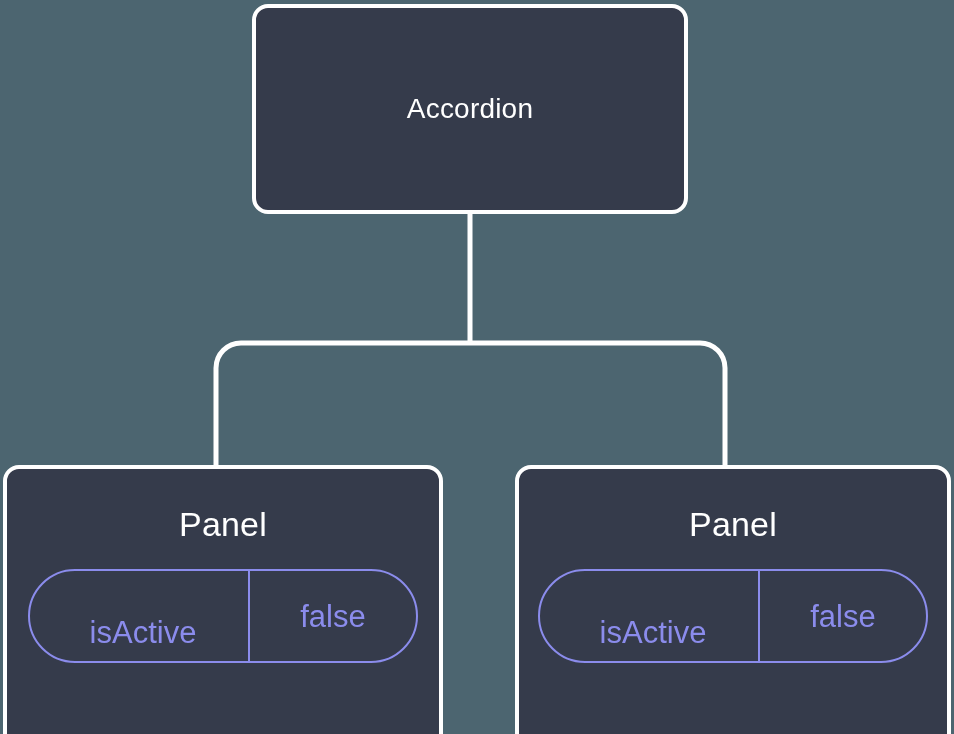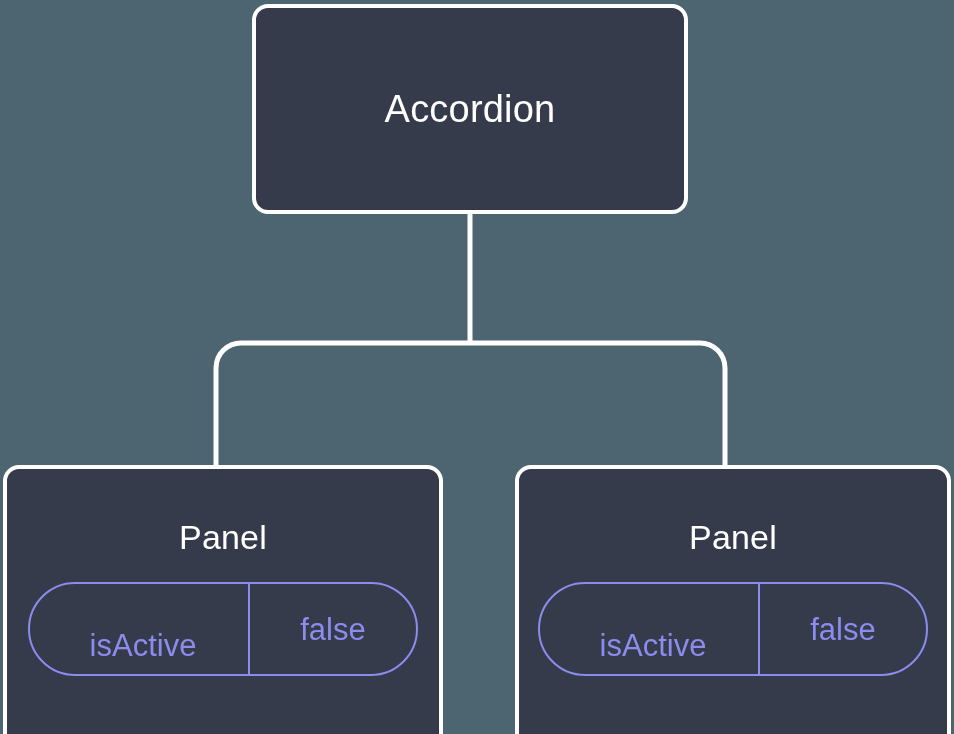--- a/index.html
+++ b/index.html
@@ -58,30 +58,29 @@
     height: 300px; 
     justify-content: flex-start;
     padding-top: 38px;
   }
 
   .node-child.left  { left: 3px;   width: 440px; }
   .node-child.right { left: 515px; width: 436px; }
 
   .node-title {
     color: #ffffff;
-    font-size: 38px;
+    font-size: 28px;
     font-weight: 400;
     letter-spacing: 0.2px;
     line-height: 1;
     white-space: nowrap;
   }
 
   .node-child .node-title {
     font-size: 34px;
-    margin-top: 13px;
   }
 
   
   .prop-pill {
     margin-top: 28px;
     display: flex;
     align-items: stretch;
     height: 90px;
     border: 2px solid #8b8cec;
     border-radius: 999px;

